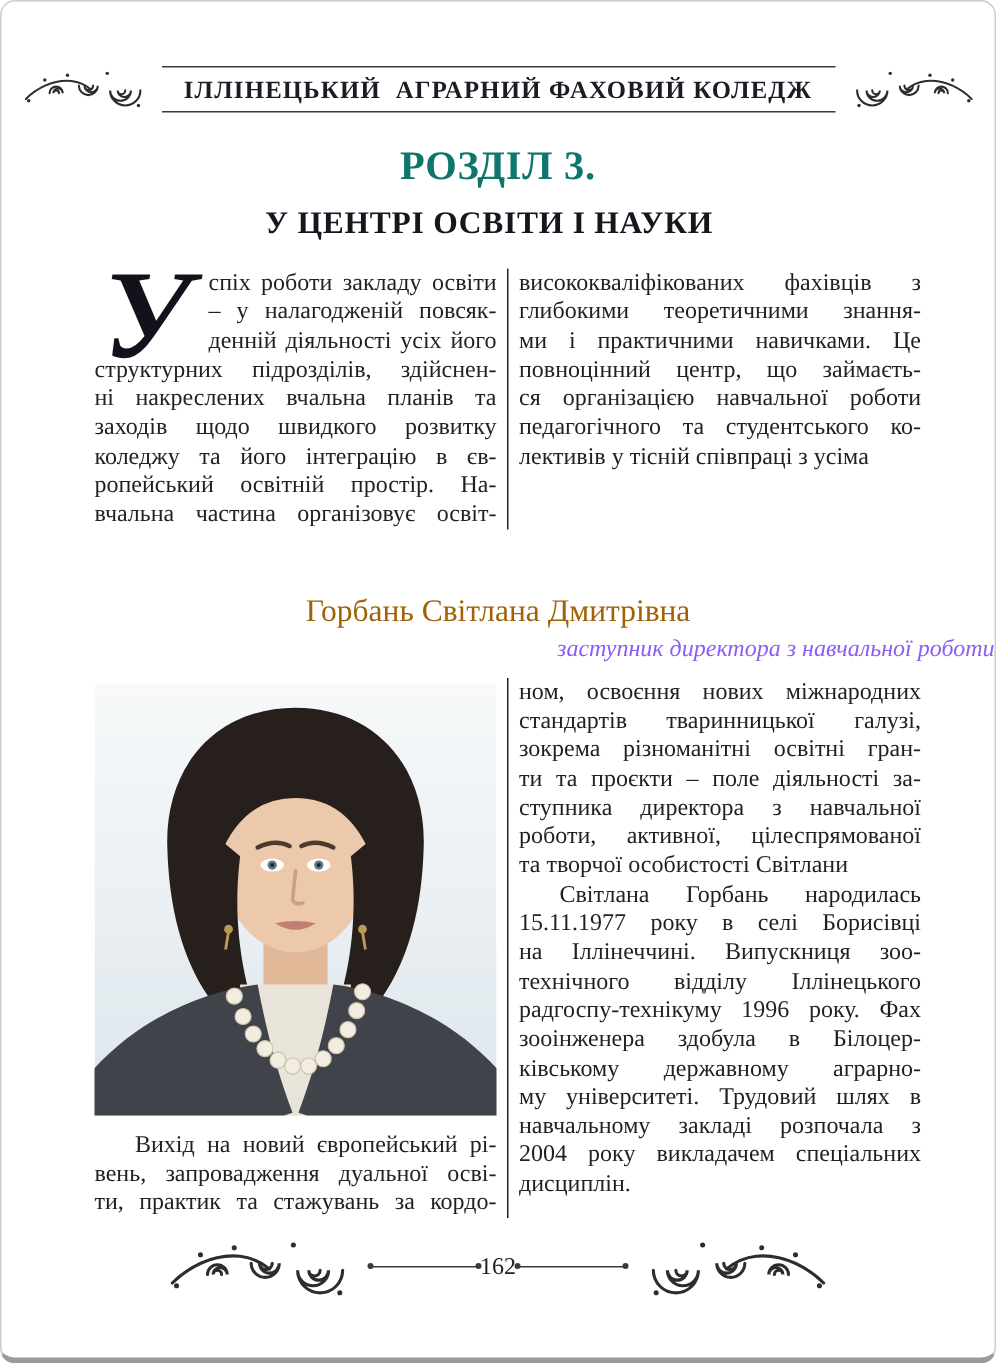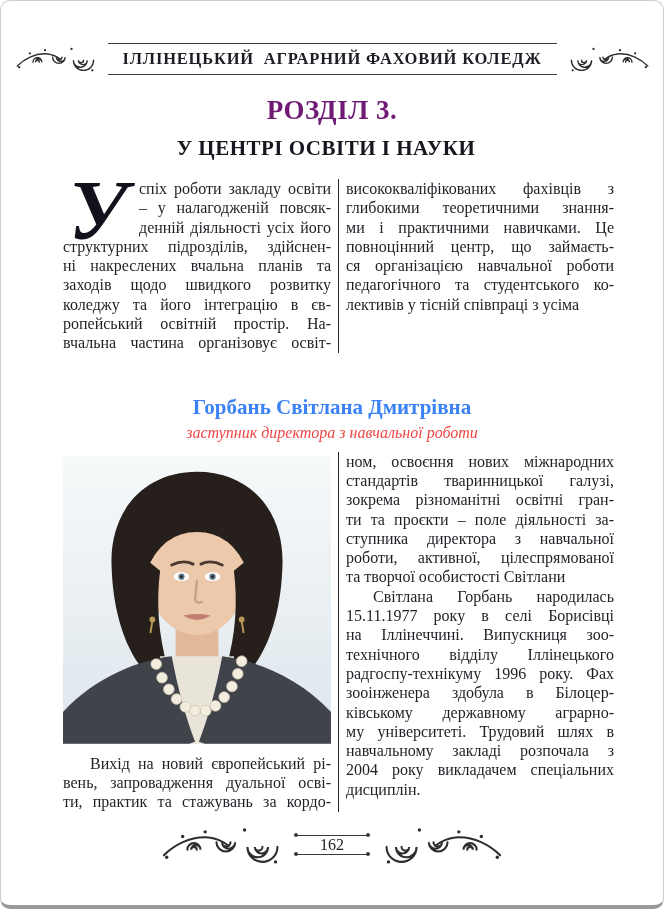--- a/index.html
+++ b/index.html
@@ -11,36 +11,36 @@
     border-bottom:4px solid #9a9a9a;
     border-radius:10px;
     background:#ffffff;
     font-family:"Liberation Serif","DejaVu Serif",serif;
     color:#1f1f26;
     overflow:hidden;
   }
   
   .header{
     margin-top:42px;
-    display:flex;justify-content:center;gap:10px;
+    display:flex;justify-content:center;align-items:center;gap:10px;
   }
   .flourish{width:82px;height:32px;stroke:#2d2d2d;fill:none;}
   .flourish.mirror{transform:scaleX(-1);}
   .flourish-footer{width:122px;height:46px;}
   .college-name{
     border-top:1.5px solid #3a3a3a;
     border-bottom:1.5px solid #3a3a3a;
     padding:5px 15px 4px 15px;
     font-size:16.5px;font-weight:bold;letter-spacing:0.8px;
     white-space:pre;color:#1c1c24;
   }
   
   .chapter-title{
     margin:20px 0 0 0;text-align:center;
-    font-size:27px;font-weight:bold;color:#701a75;letter-spacing:0.5px;
+    font-size:27px;font-weight:bold;color:#0f766e;letter-spacing:0.5px;
   }
   .section-title{
     margin:10px 12px 0 0;text-align:center;
     font-size:21px;font-weight:bold;color:#16161f;letter-spacing:0.5px;
   }
   
   .cols{
     margin:18px 50px 0 62px;
     display:grid;
     grid-template-columns:268px 3px 268px;
@@ -53,34 +53,34 @@
   .indent .tline:first-child{text-indent:27px;}
   
   .dropcap{
     float:left;width:70px;height:57px;
     font-style:italic;font-weight:bold;font-size:84px;line-height:64px;
     color:#12121c;text-align:center;margin:0 6px 0 0;
   }
   
   .person-name{
     margin:42px 0 0 0;text-align:center;
-    font-size:21px;font-weight:bold;color:#3b82f6;
+    font-size:21px;font-weight:normal;color:#a16207;
   }
   .person-role{
-    margin:4px 0 0 0;text-align:center;
-    font-size:16px;font-style:italic;color:#ef4444;
+    margin:4px 0 0 0;text-align:right;
+    font-size:16px;font-style:italic;color:#8b5cf6;
   }
   .profile{margin-top:10px;}
   .photo{display:block;width:268px;height:296px;margin-bottom:6px;}
   
   .footer{
     margin-top:10px;
     display:flex;justify-content:center;align-items:center;gap:12px;
   }
-  .pagenum-wrap{display:flex;flex-direction:column;align-items:center;gap:1px;}
+  .pagenum-wrap{display:flex;flex-direction:row;align-items:center;gap:1px;}
   .pagenum-rule{position:relative;width:72px;border-top:1.5px solid #3a3a3a;}
   .pagenum-rule::before,.pagenum-rule::after{
     content:"";position:absolute;top:-3px;width:4px;height:4px;border-radius:50%;background:#3a3a3a;
   }
   .pagenum-rule::before{left:-2px;} .pagenum-rule::after{right:-2px;}
   .pagenum{font-size:16px;color:#1f1f26;line-height:16px;}
 </style>
 </head>
 <body>
 

